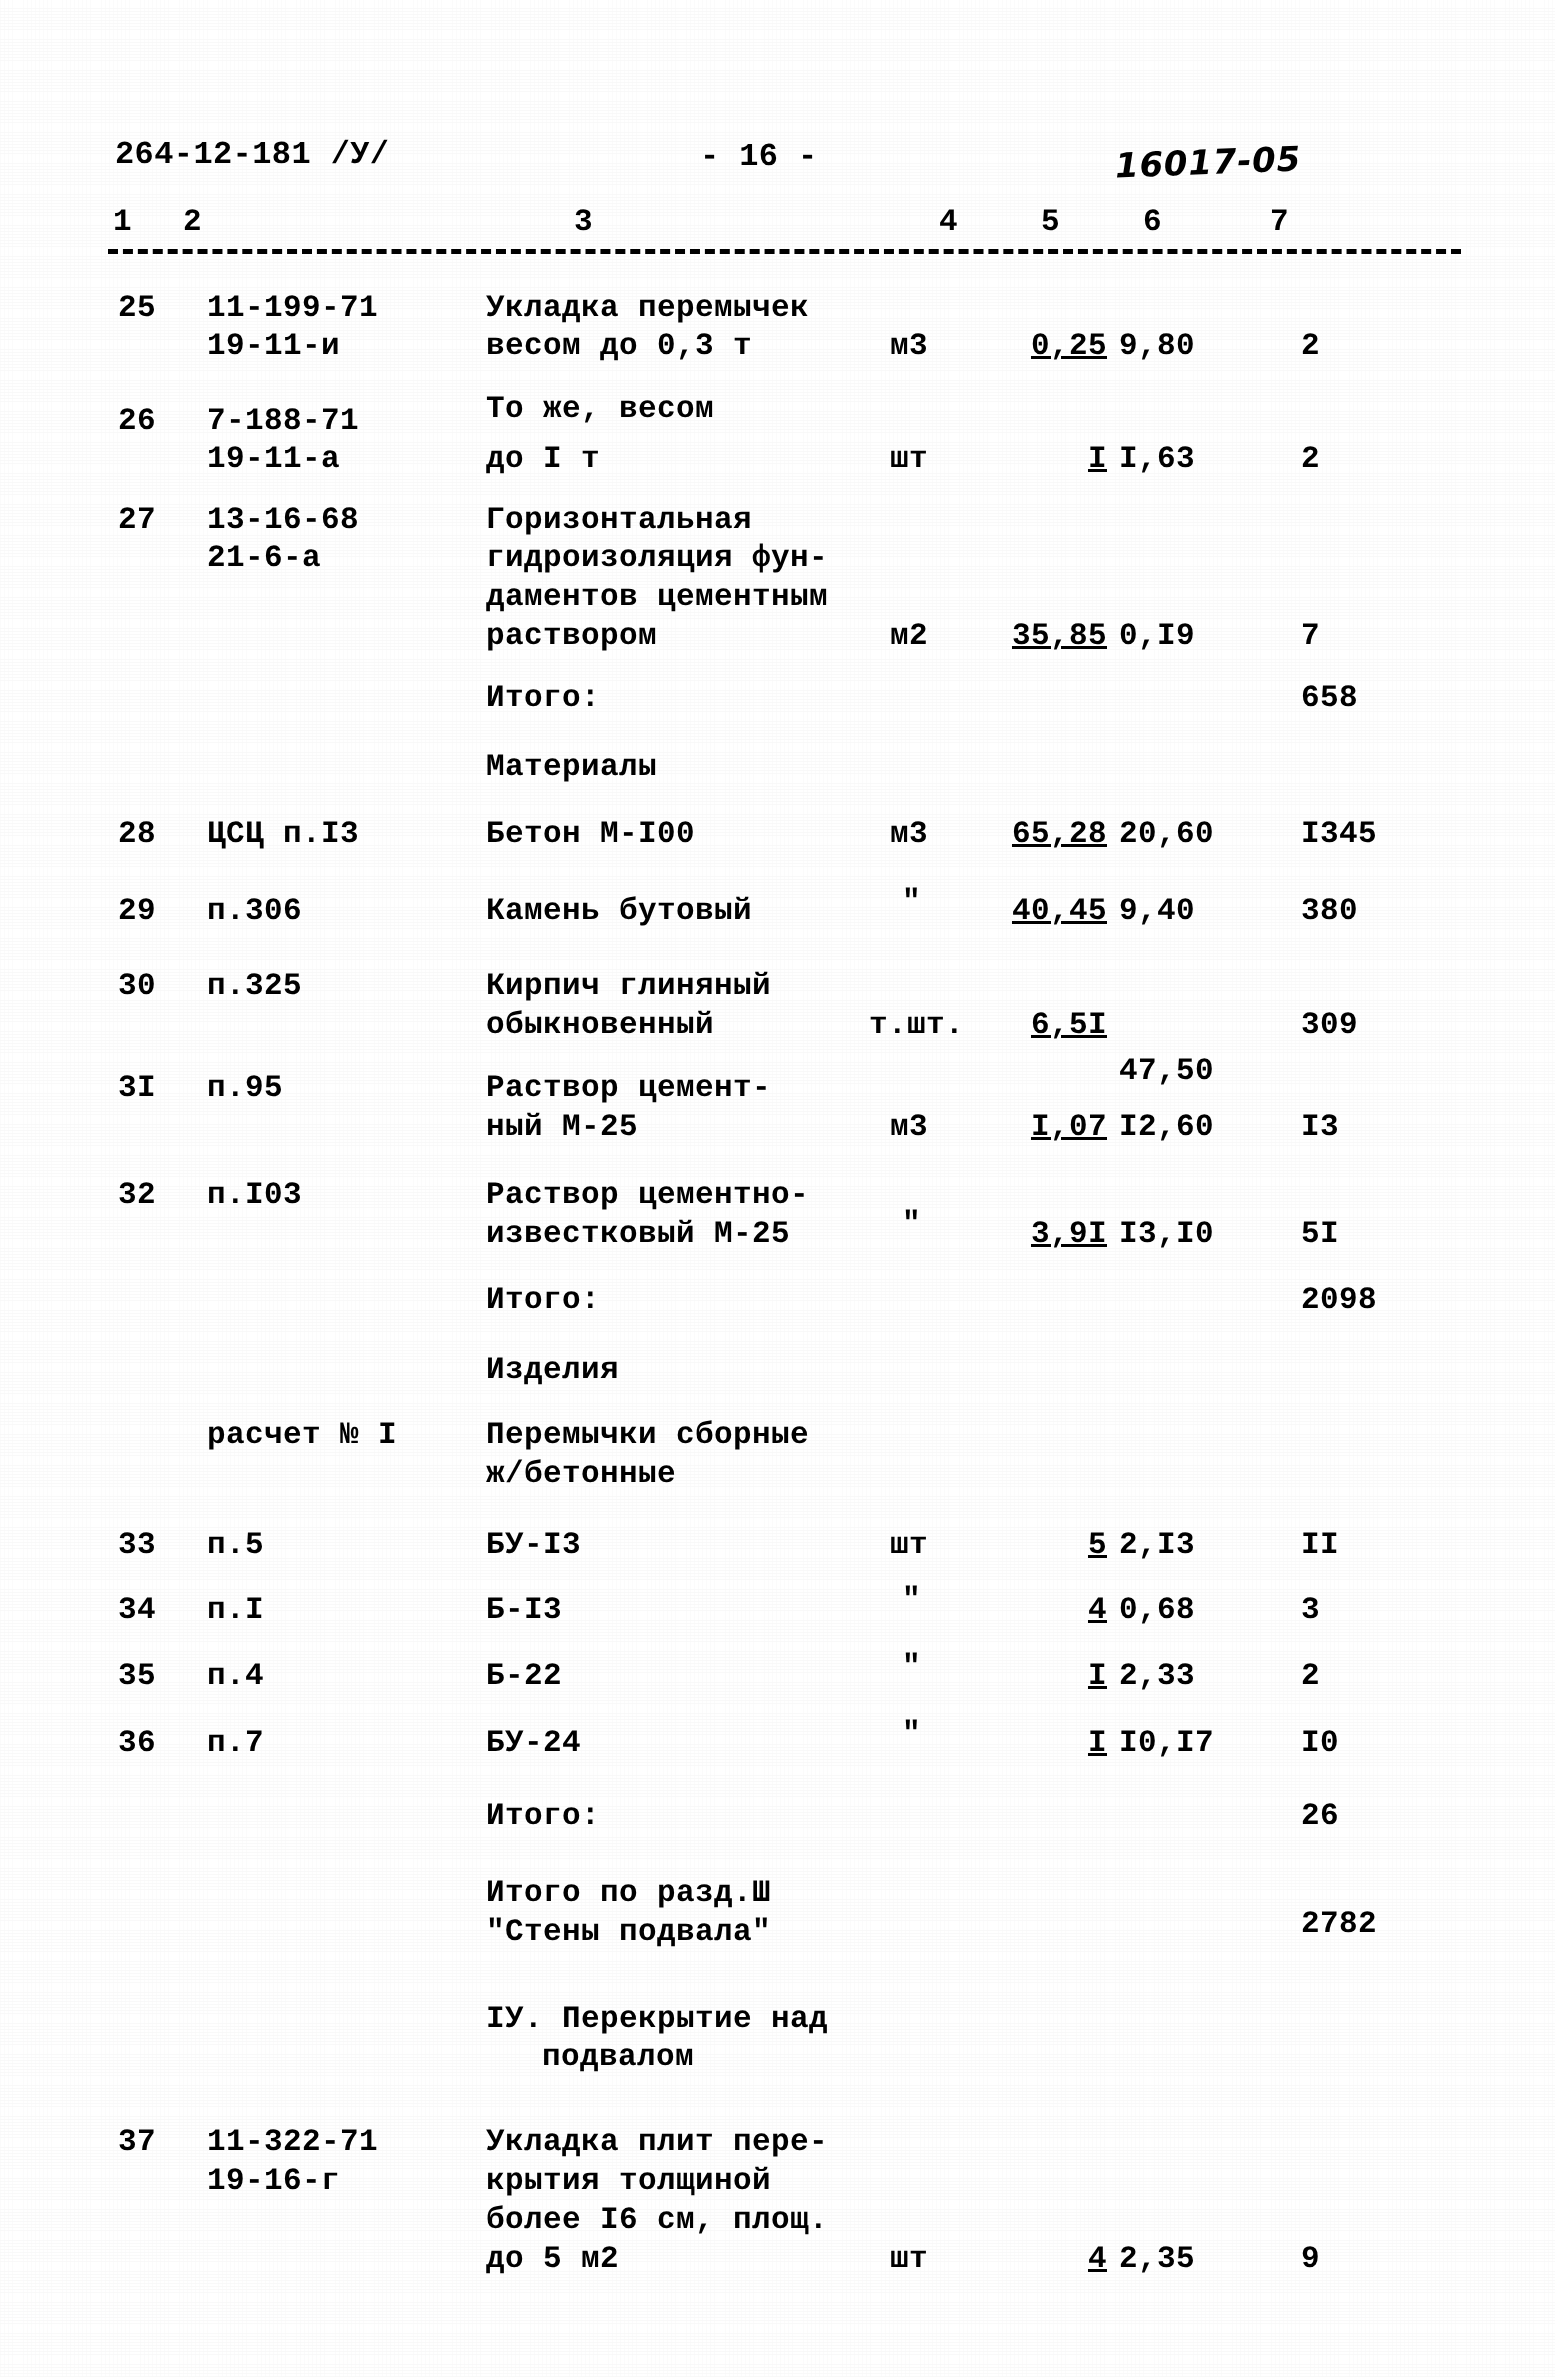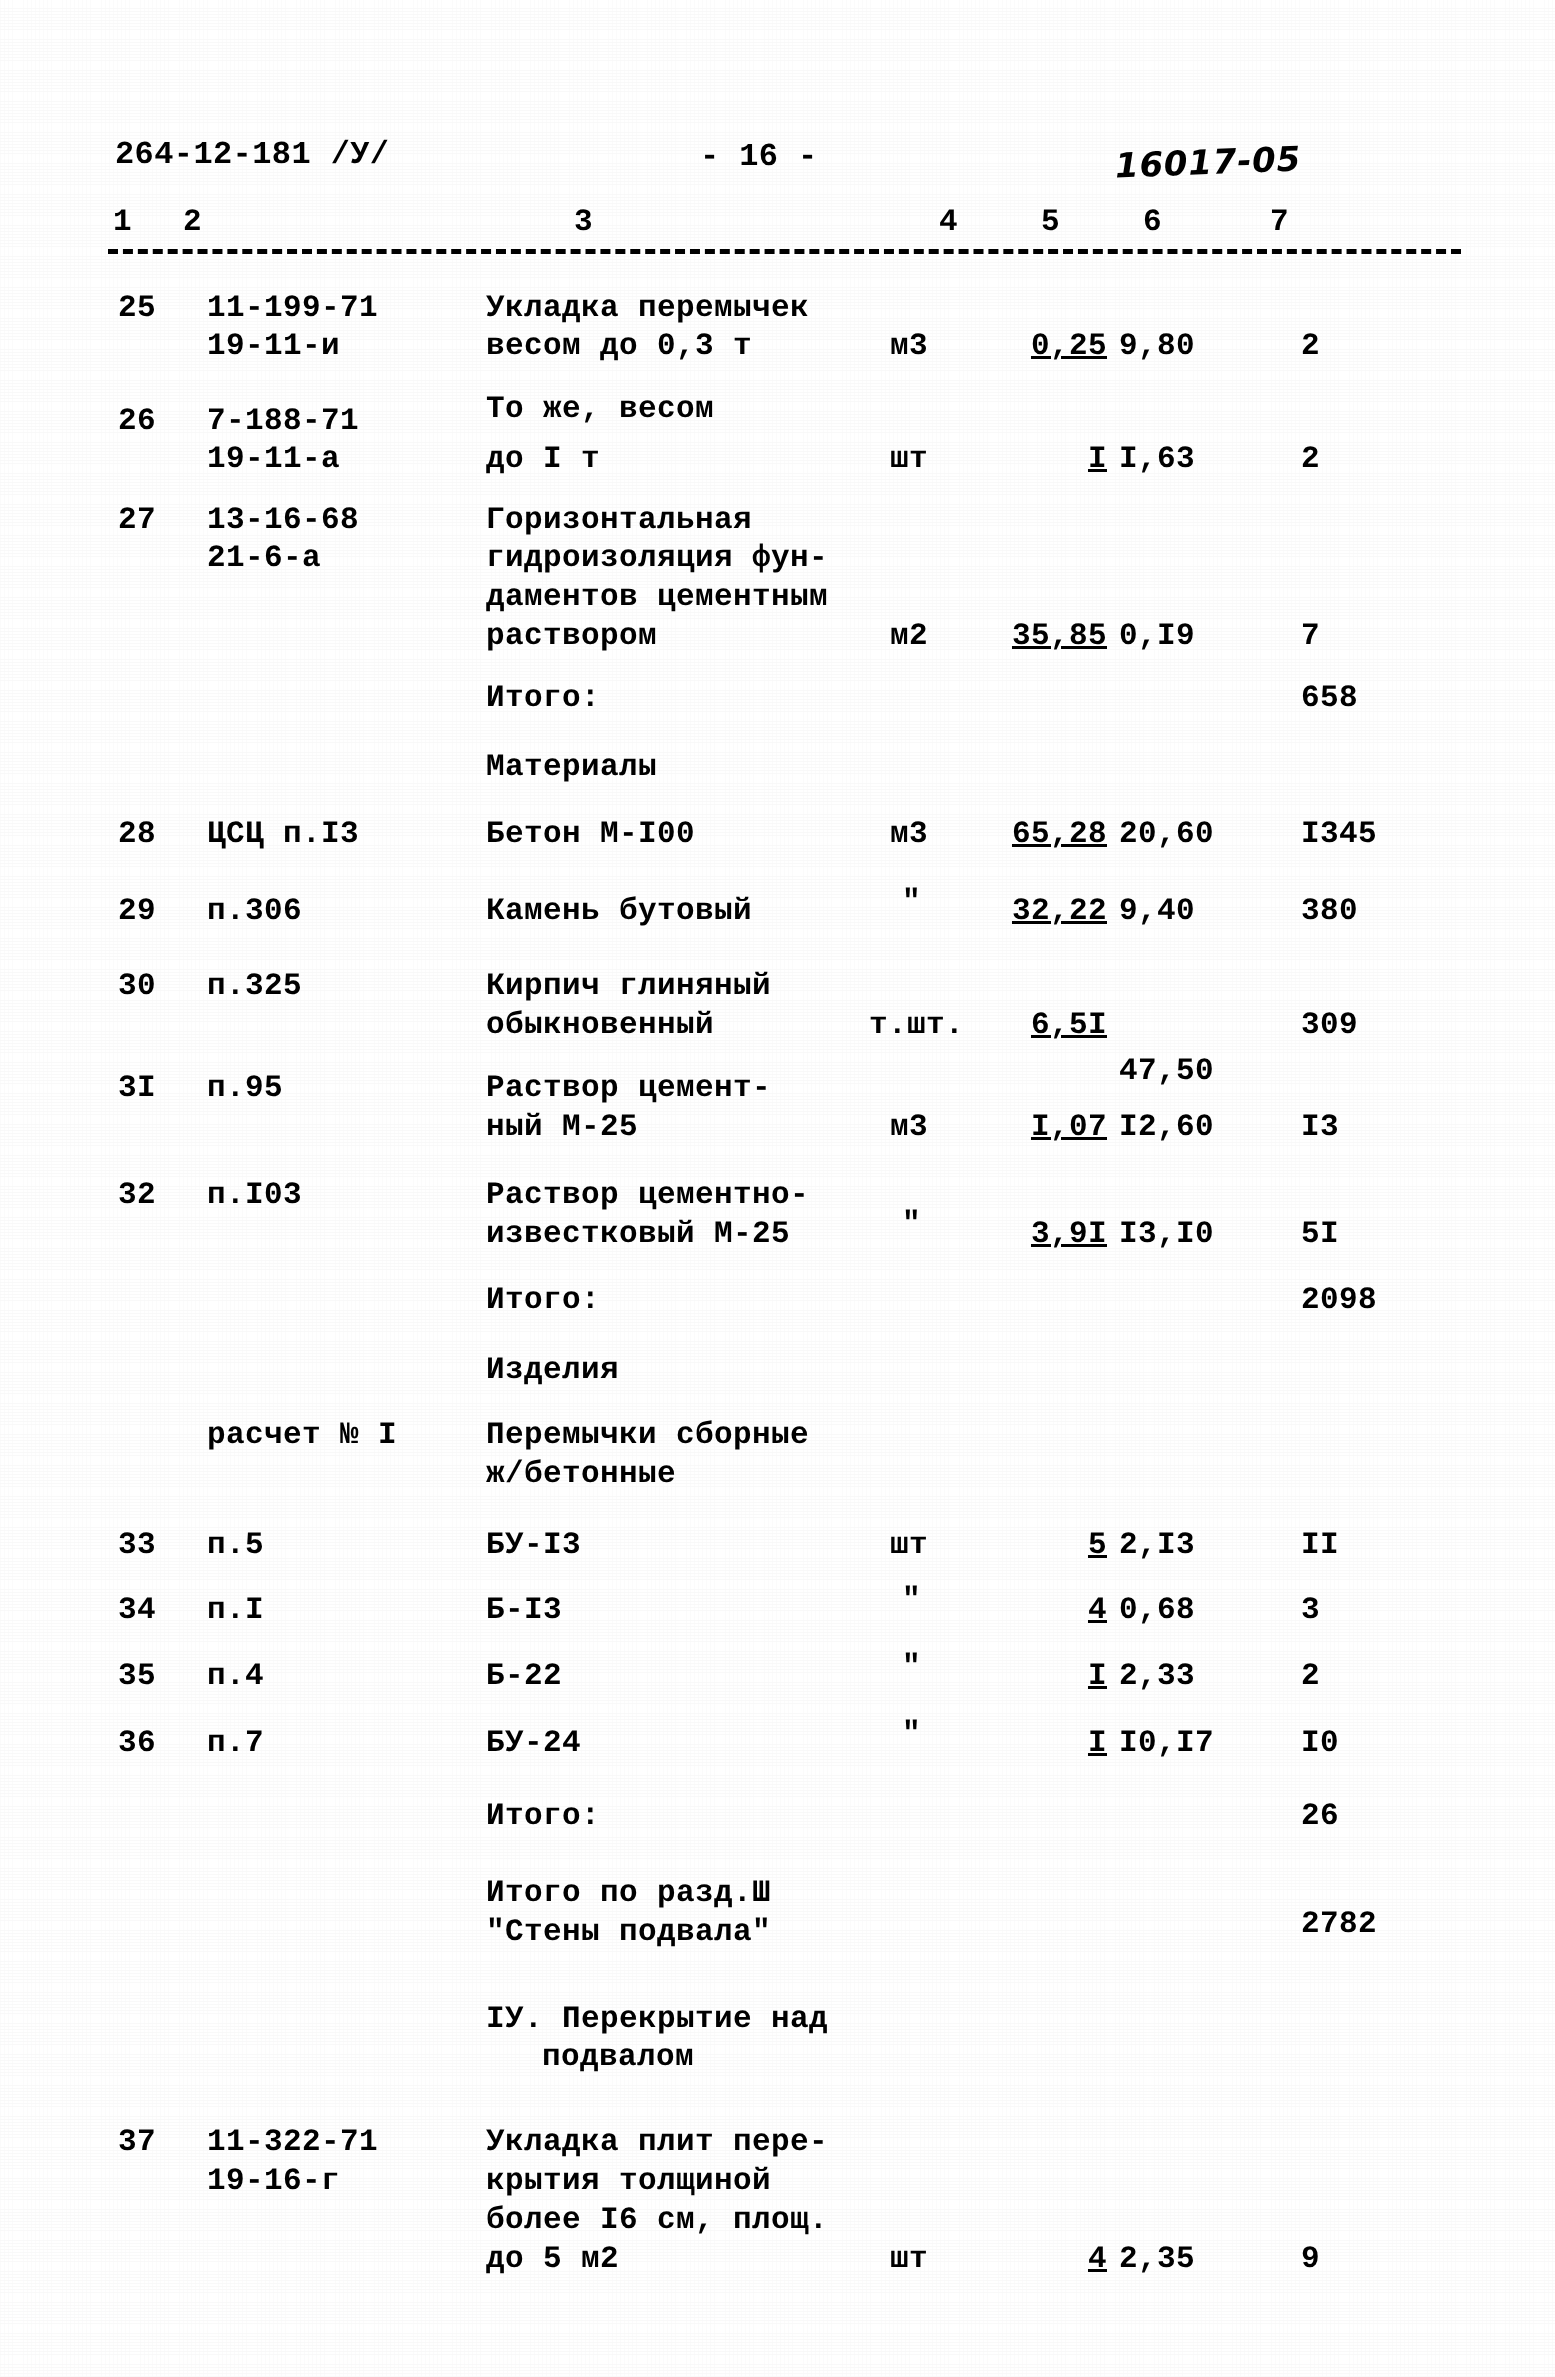--- a/index.html
+++ b/index.html
@@ -143,21 +143,21 @@
   <div class="t b col-desc" style="top:819px">Бетон М-I00</div>
   <div class="t b col-unit" style="top:819px">м3</div>
   <div class="t b qty" style="top:819px">65,28</div>
   <div class="t b price" style="top:819px">20,60</div>
   <div class="t b sum" style="top:819px">I345</div>
 
   <div class="t b col-num" style="top:896px">29</div>
   <div class="t b col-code" style="top:896px">п.306</div>
   <div class="t b col-desc" style="top:896px">Камень бутовый</div>
   <div class="t b col-unit" style="top:887px;left:902px">"</div>
-  <div class="t b qty" style="top:896px">32,22</div>
+  <div class="t b qty" style="top:896px">40,45</div>
   <div class="t b price" style="top:896px">9,40</div>
   <div class="t b sum" style="top:896px">380</div>
 
   <div class="t b col-num" style="top:971px">30</div>
   <div class="t b col-code" style="top:971px">п.325</div>
   <div class="t b col-desc" style="top:971px">Кирпич глиняный</div>
   <div class="t b col-desc" style="top:1010px">обыкновенный</div>
   <div class="t b col-unit" style="top:1010px;left:869px">т.шт.</div>
   <div class="t b qty" style="top:1010px">6,5I</div>
   <div class="t b price" style="top:1056px">47,50</div>

